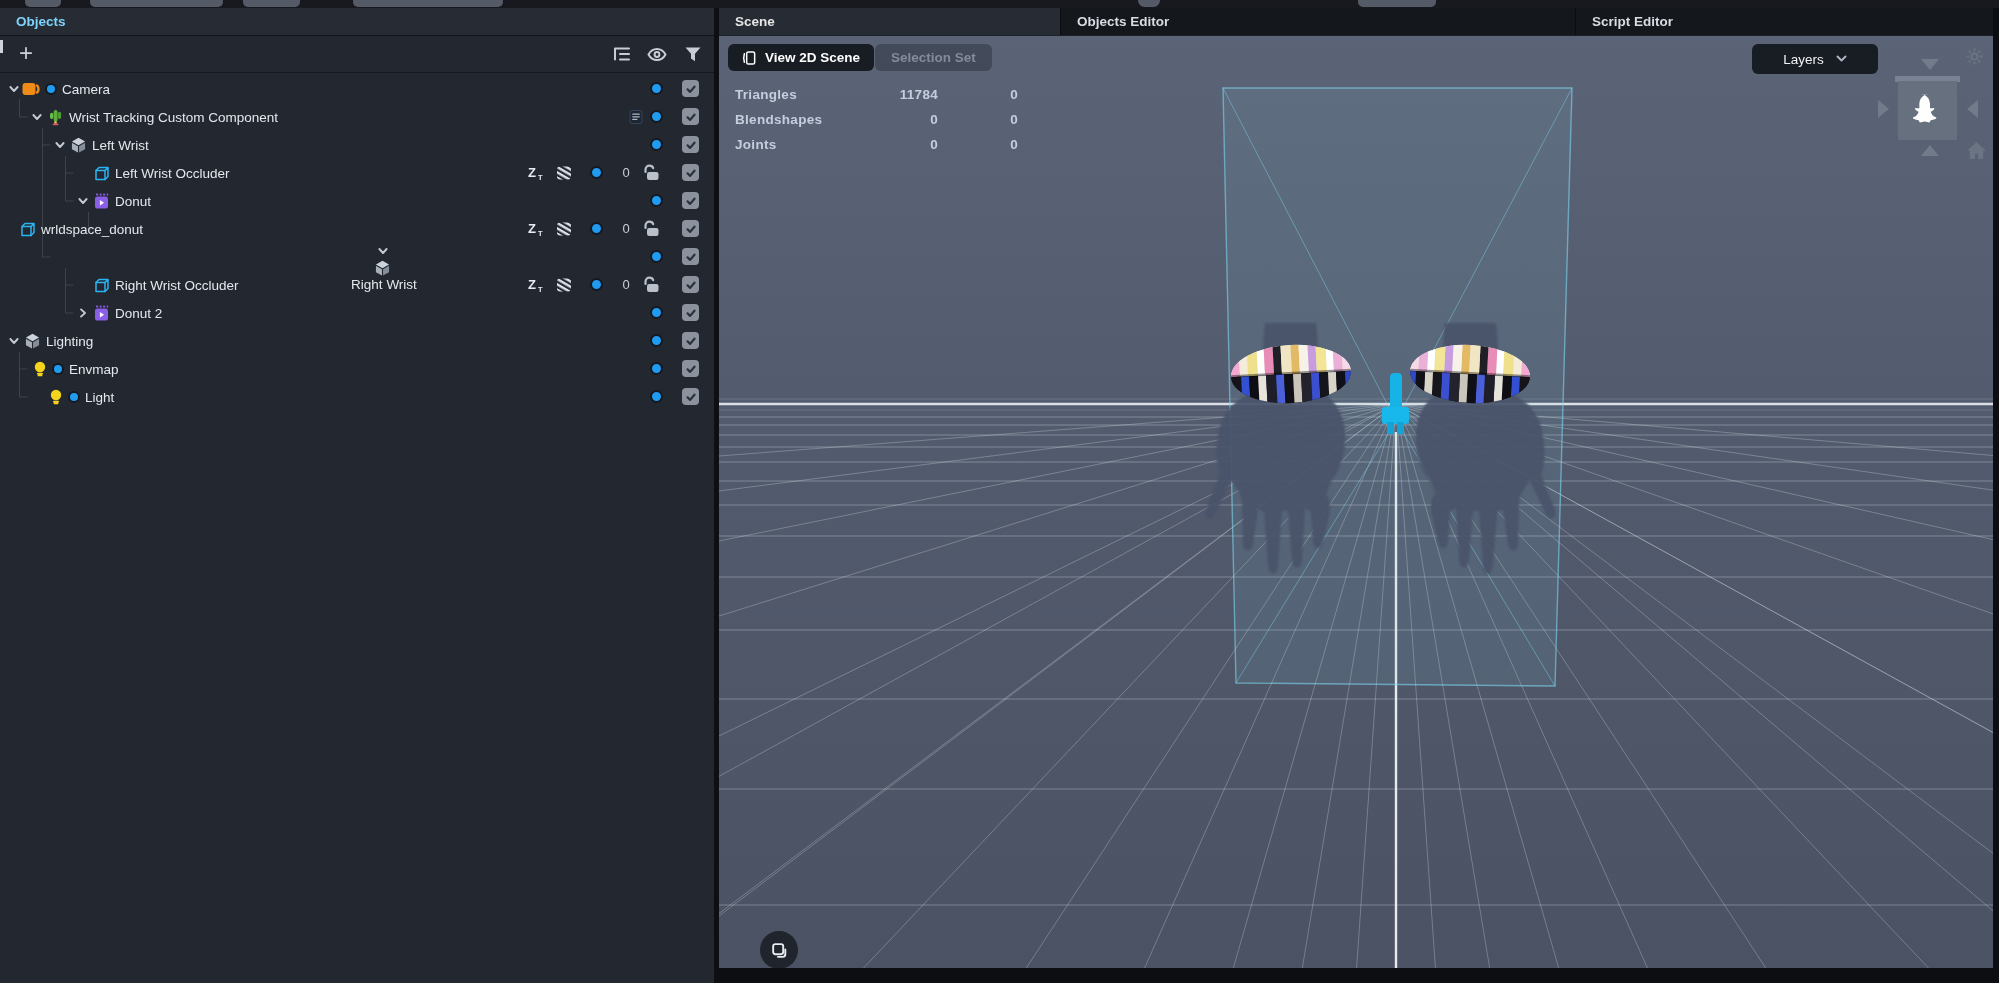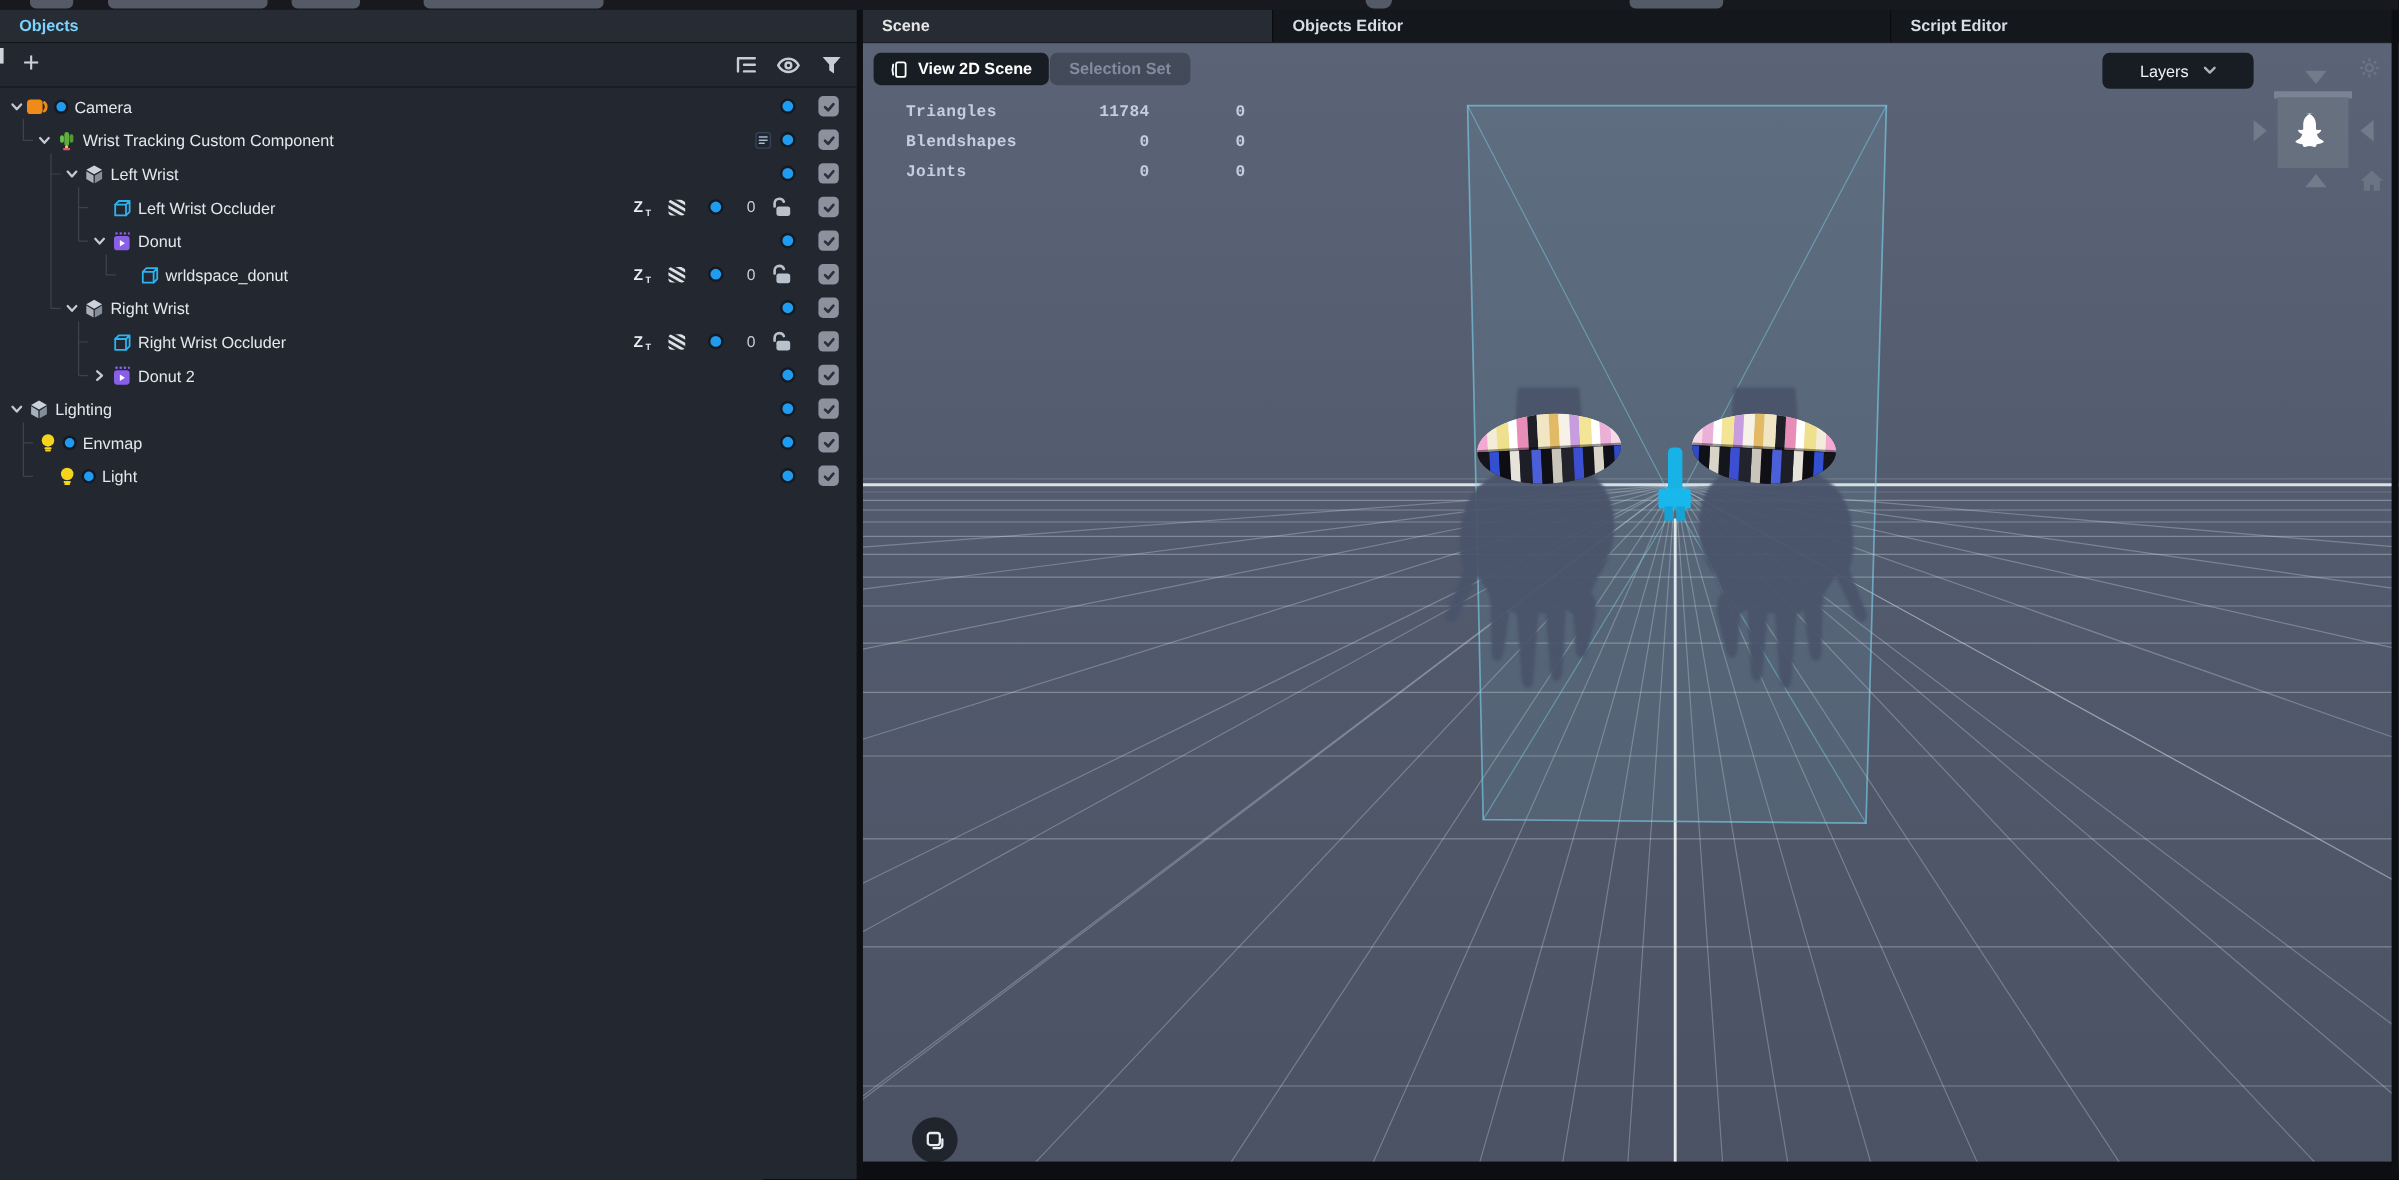--- a/index.html
+++ b/index.html
@@ -54,22 +54,22 @@
   .viewport{position:absolute;left:5px;top:28px;right:0;height:940px;
             background:linear-gradient(#5b6376,#525a6d 45%,#4a5263);overflow:hidden;}
   .vp-bottom{position:absolute;left:5px;bottom:0;right:0;height:15px;background:#0c0e12;}
   .right-edge{position:absolute;right:0;top:0;width:6px;bottom:0;background:#0c0e12;z-index:30;}
   .vp-layer{position:absolute;left:0;top:0;}
   
   .btn-dark{position:absolute;height:27px;background:#181c23;border-radius:6px;color:#fff;
             font-size:13.5px;font-weight:bold;display:flex;align-items:center;gap:8px;padding:0 14px;}
   .btn-disabled{position:absolute;height:27px;background:rgba(24,28,35,0.35);border-radius:6px;color:#828c9c;
             font-size:13.5px;font-weight:bold;display:flex;align-items:center;padding:0 16px;}
-  .stats{position:absolute;left:16px;top:46px;font-family:Liberation Mono, monospace;
-         font-size:13.5px;font-weight:bold;color:#c5cedd;letter-spacing:0.3px;margin-left:20px;}
+  .stats{position:absolute;left:16px;top:46px;font-family:Liberation Sans, sans-serif;
+         font-size:13.5px;font-weight:bold;color:#c5cedd;letter-spacing:0.3px;}
   .stat-row{display:flex;height:25px;align-items:center;}
   .stat-label{width:105px;}
   .stat-c1{width:98px;text-align:right;}
   .stat-c2{width:80px;text-align:right;}
   .layers-btn{position:absolute;left:1033px;top:8px;width:126px;height:30px;background:#181c23;border-radius:6px;
               color:#f0f2f5;font-size:13.5px;display:flex;align-items:center;justify-content:center;gap:12px;}
   .gizmo-cube{position:absolute;left:1179px;top:45px;width:59px;height:59px;background:#67707f;
               display:flex;align-items:center;justify-content:center;}
   .gizmo-bevel{position:absolute;left:1176px;top:40px;width:65px;height:6px;background:#7a8393;}
   .nav-arrow{position:absolute;width:0;height:0;}
@@ -269,21 +269,21 @@
       <span class="lbl">Donut</span>
 
       <span class="dot vis"></span>
 
       <span class="checkbox">
         <svg width="12" height="12" viewBox="0 0 12 12">
               <path d="M2.5 6.3l2.6 2.6 4.4-5.2" stroke="#2b313b" stroke-width="2.2" fill="none" stroke-linecap="round" stroke-linejoin="round"></path>
             </svg>
       </span>
     </div>
-        <div class="row" style="padding-left: 97px;">
+        <div class="row" style="">
       <span class="chev"></span>
       <span class="obj-icon">
             <svg width="17" height="17" viewBox="0 0 17 17">
               <g stroke="#2ab4f2" stroke-width="1.5" fill="none" stroke-linejoin="round" stroke-linecap="round">
                 <path d="M3 5.5h9v9H3z"></path>
                 <path d="M3 5.5l3-3h9v9l-3 3M12 5.5l3-3M15 2.5"></path>
               </g>
             </svg>
           </span>
 
@@ -306,21 +306,21 @@
       <span class="lock"><svg width="20" height="18" viewBox="0 0 20 18">
               <path d="M4.5 8V5.6C4.5 3.2 6.3 1.6 8.5 1.6c1.8 0 3.2 1 3.7 2.5" fill="none" stroke="#b9c1cc" stroke-width="2.2" stroke-linecap="round"></path>
               <rect x="6" y="8" width="11.5" height="8" rx="2.2" fill="#b9c1cc"></rect>
             </svg></span>
       <span class="checkbox">
         <svg width="12" height="12" viewBox="0 0 12 12">
               <path d="M2.5 6.3l2.6 2.6 4.4-5.2" stroke="#2b313b" stroke-width="2.2" fill="none" stroke-linecap="round" stroke-linejoin="round"></path>
             </svg>
       </span>
     </div>
-        <div class="row" style="padding-left: 51px;">
+        <div class="row" style="padding-left: 51px; flex-direction: column;">
       <span class="chev">
             <svg width="12" height="12" viewBox="0 0 12 12">
               <path d="M2.4 4l3.6 4 3.6-4" stroke="#c3cad4" stroke-width="1.9" fill="none" stroke-linecap="round" stroke-linejoin="round"></path>
             </svg>
           </span>
       <span class="obj-icon">
             <svg width="17" height="17" viewBox="0 0 16 16">
               <path d="M8 0.8l6.2 3.4L8 7.8 1.8 4.2z" fill="#ccd2da"></path>
               <path d="M1.8 5.3l5.7 3.4v6L1.8 11.5z" fill="#a7afbb"></path>
               <path d="M14.2 5.3L8.5 8.7v6l5.7-3.2z" fill="#848d99"></path>

